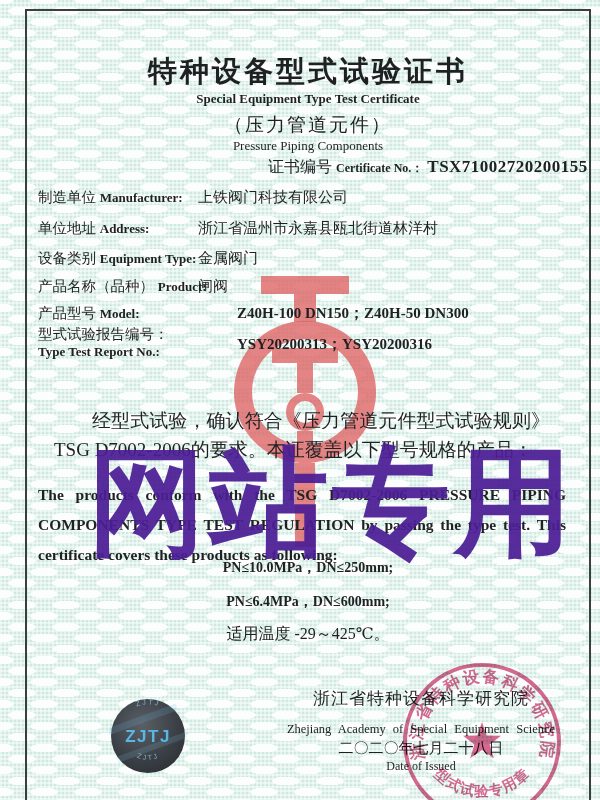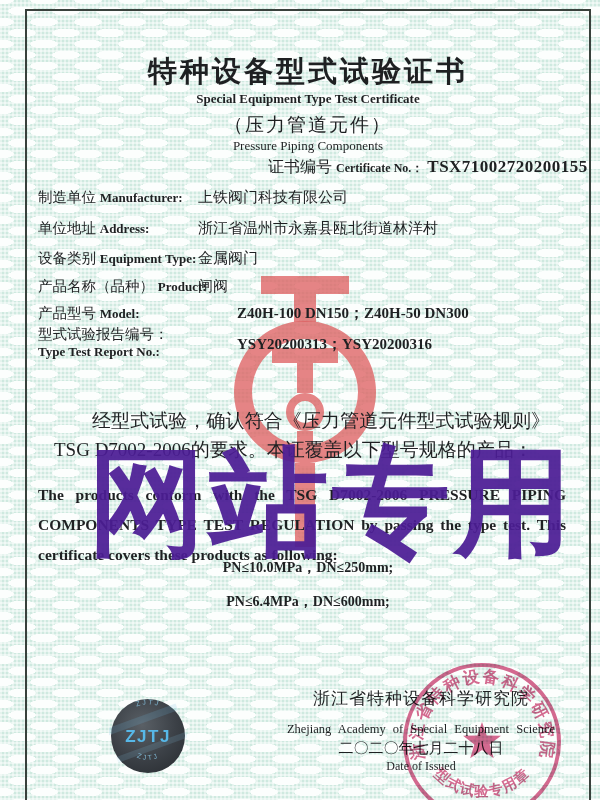--- a/index.html
+++ b/index.html
@@ -114,20 +114,21 @@
 </div>
 
 <div class="abs z-text paragraph">
   <p class="p-cn">经型式试验，确认符合《压力管道元件型式试验规则》TSG D7002-2006的要求。本证覆盖以下型号规格的产品：</p>
   <p class="p-en">The products conform with the TSG D7002-2006 PRESSURE PIPING COMPONENTS TYPE TEST REGULATION by passing the type test. This certificate covers these products as following:</p>
 </div>
 
 <div class="abs center z-text specs">
   <div class="spec">PN≤10.0MPa，DN≤250mm;</div>
   <div class="spec">PN≤6.4MPa，DN≤600mm;</div>
+  <div class="spec-temp">适用温度 -29～425℃。</div>
 </div>
 
 <div class="abs footer">
   <div class="issuer-cn">浙江省特种设备科学研究院</div>
   <div class="issuer-en">Zhejiang Academy of Special Equipment Science</div>
   <div class="date-cn">二〇二〇年七月二十八日</div>
   <div class="date-en">Date of Issued</div>
 </div>
 
 <div class="abs watermark">网站专用</div>

